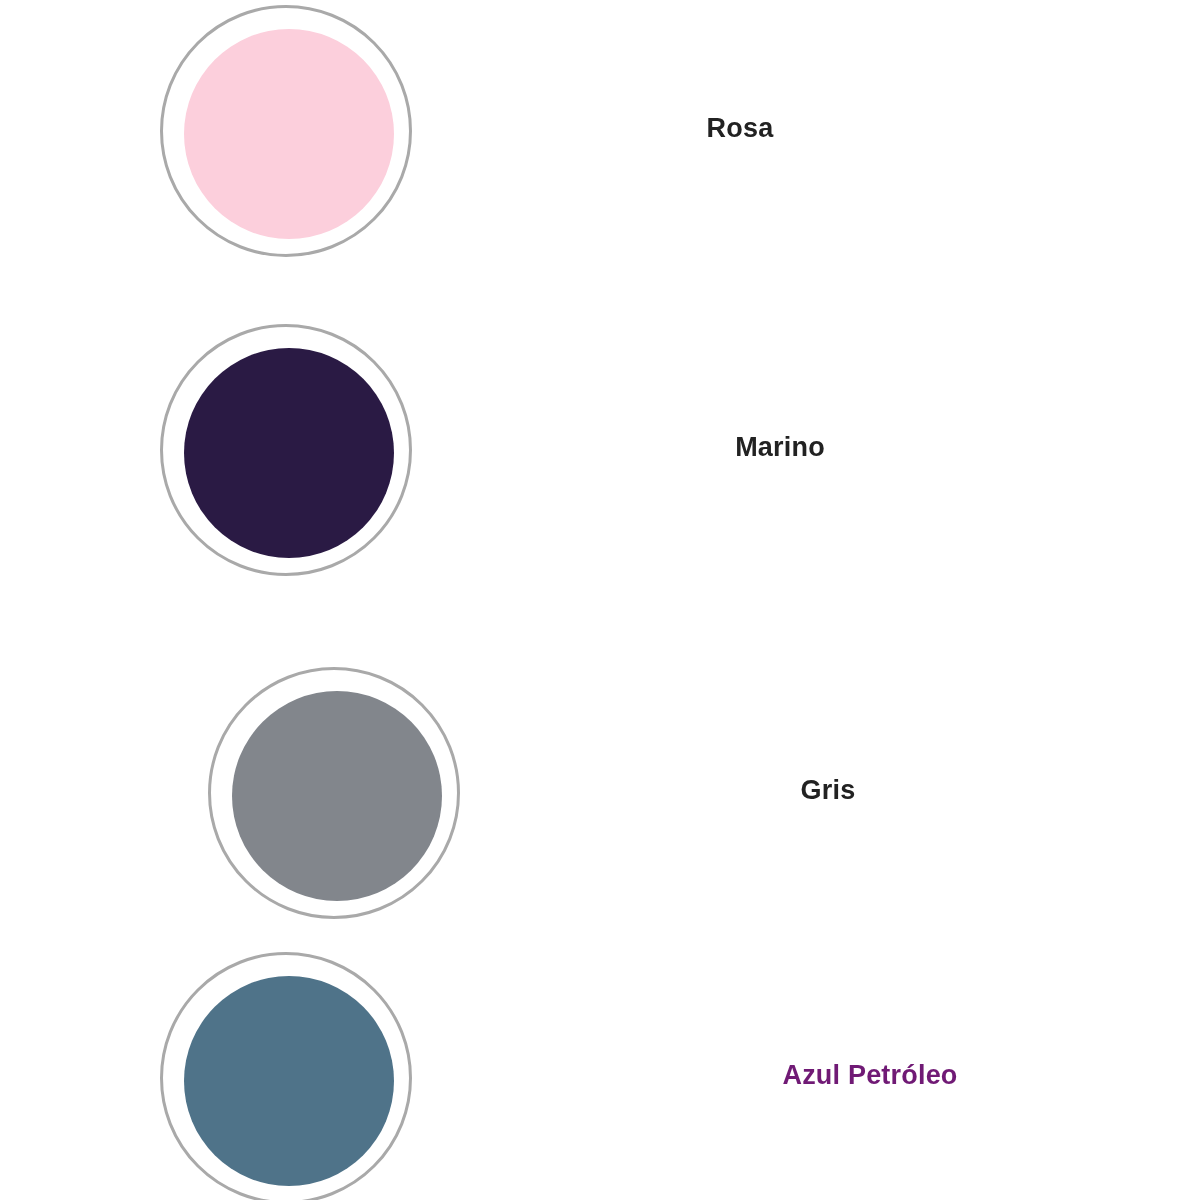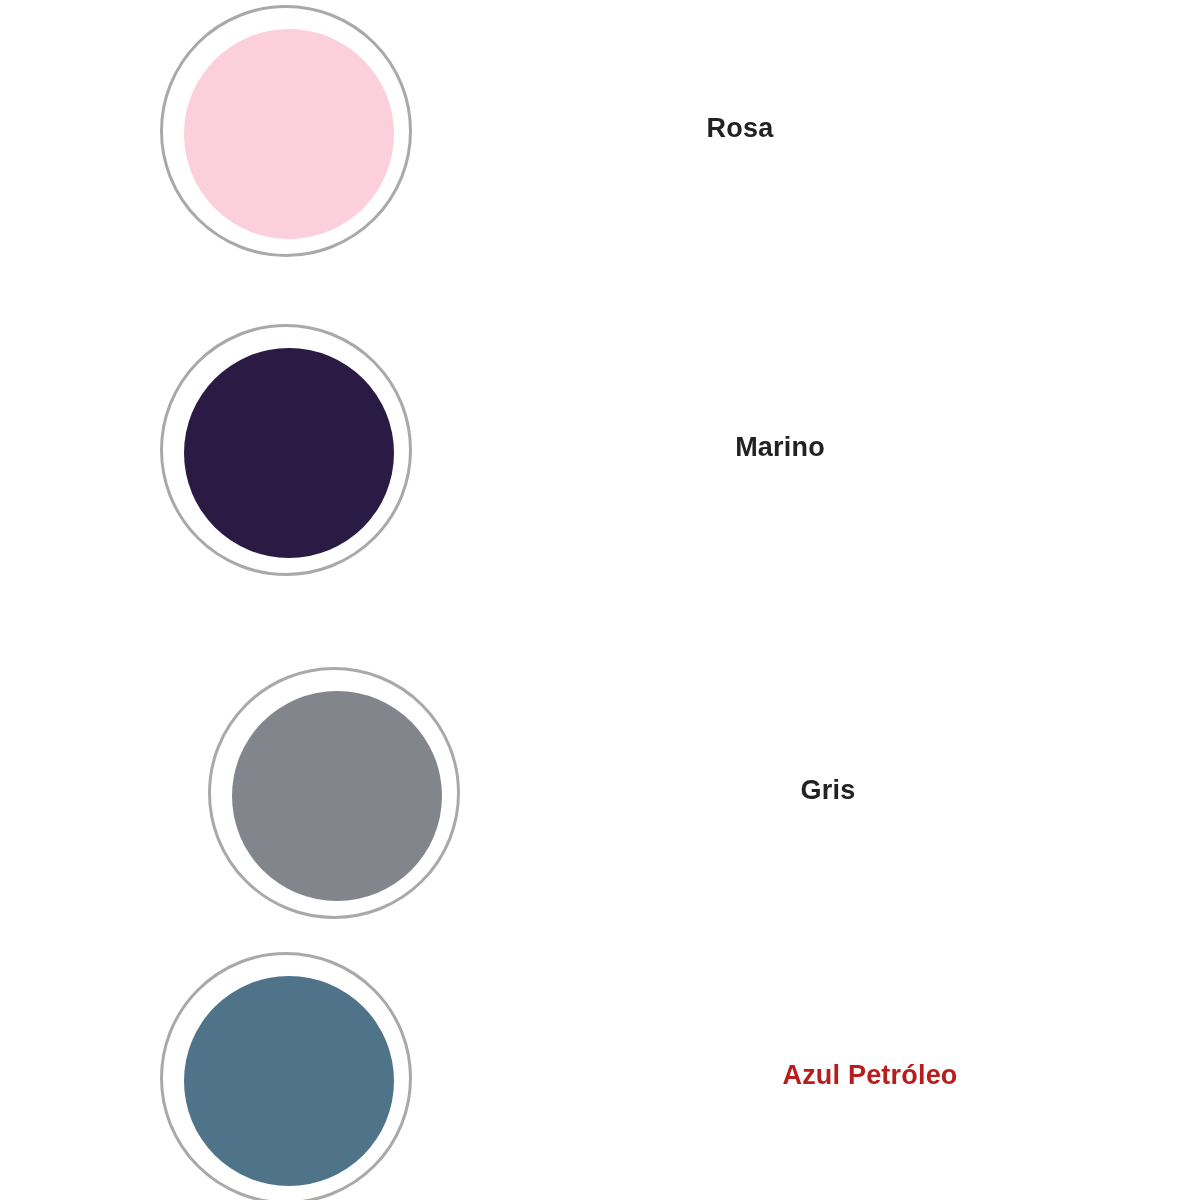--- a/index.html
+++ b/index.html
@@ -91,16 +91,16 @@
     <div class="swatch-ring" style="border-color: rgb(169, 169, 169);">
       <div class="swatch-fill" style="background-color: rgb(130, 134, 140);"></div>
     </div>
     <div class="swatch-label" style="transform: translateX(110px); color: rgb(34, 34, 34);">Gris</div>
   </div>
 
   <div class="swatch-row" style="top:952px;">
     <div class="swatch-ring" style="border-color: rgb(169, 169, 169);">
       <div class="swatch-fill" style="background-color: rgb(79, 115, 137);"></div>
     </div>
-    <div class="swatch-label" style="transform: translateX(200px); color: #b91c1c; text-align: center;">Azul Petróleo</div>
+    <div class="swatch-label" style="transform: translateX(200px); color: #701a75; text-align: center;">Azul Petróleo</div>
   </div>
 
 </div>
 
 </body></html>

